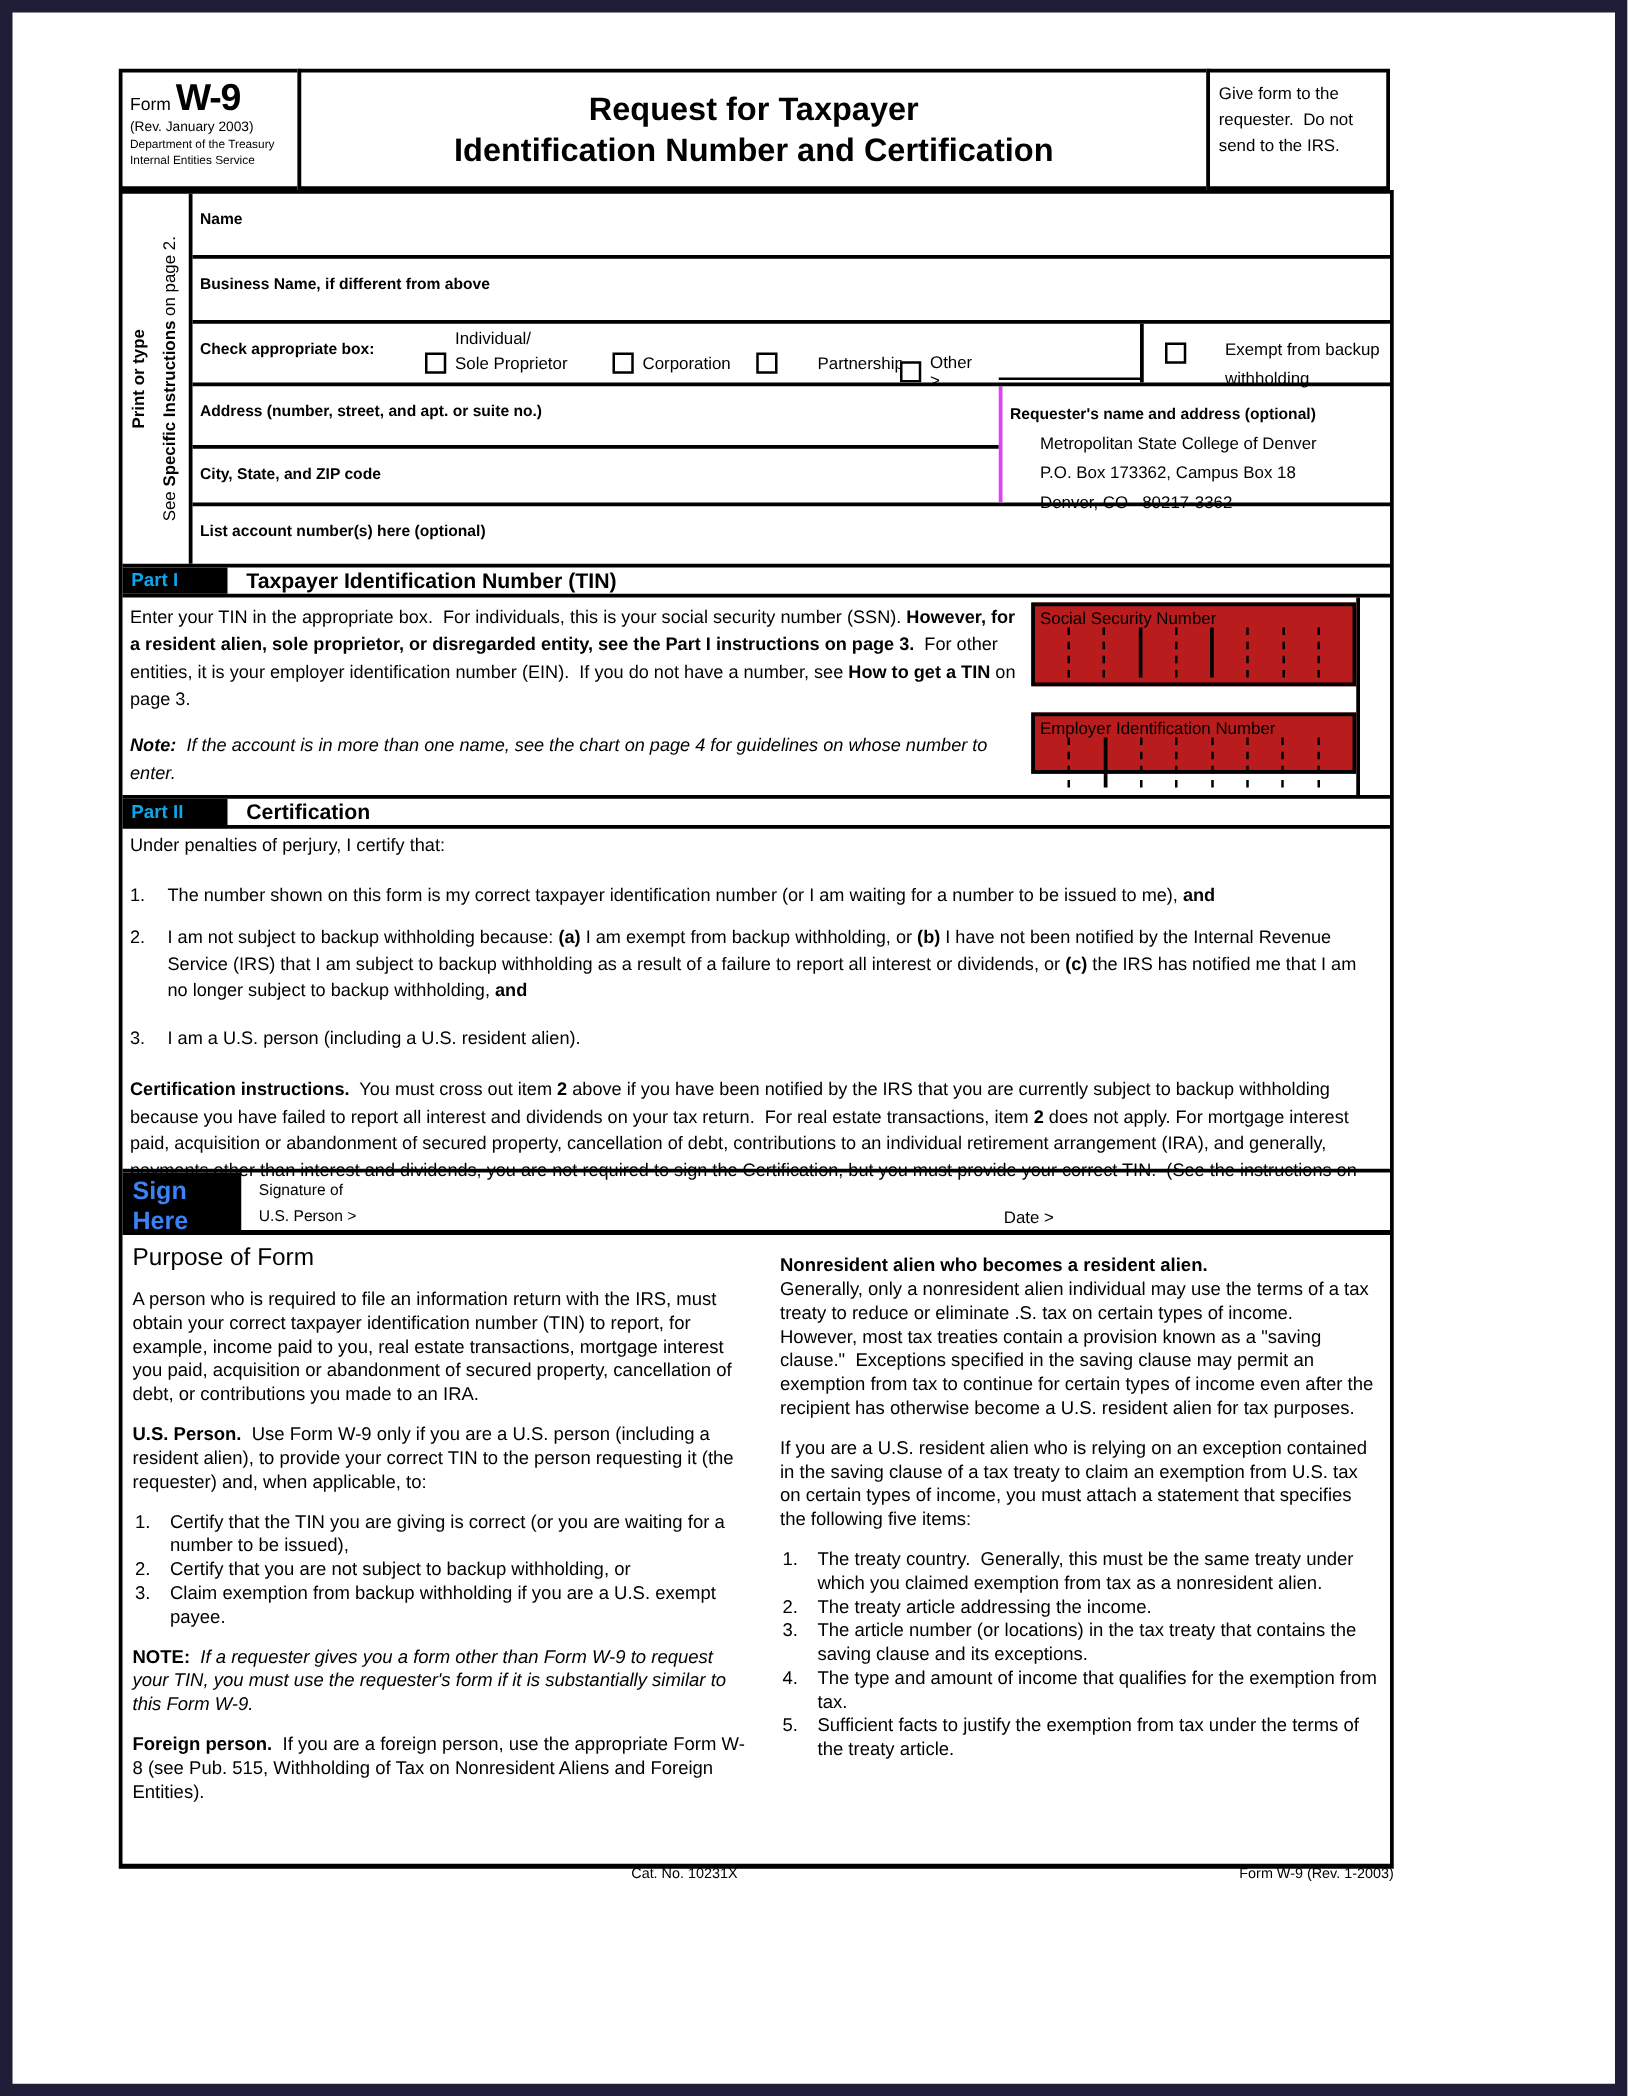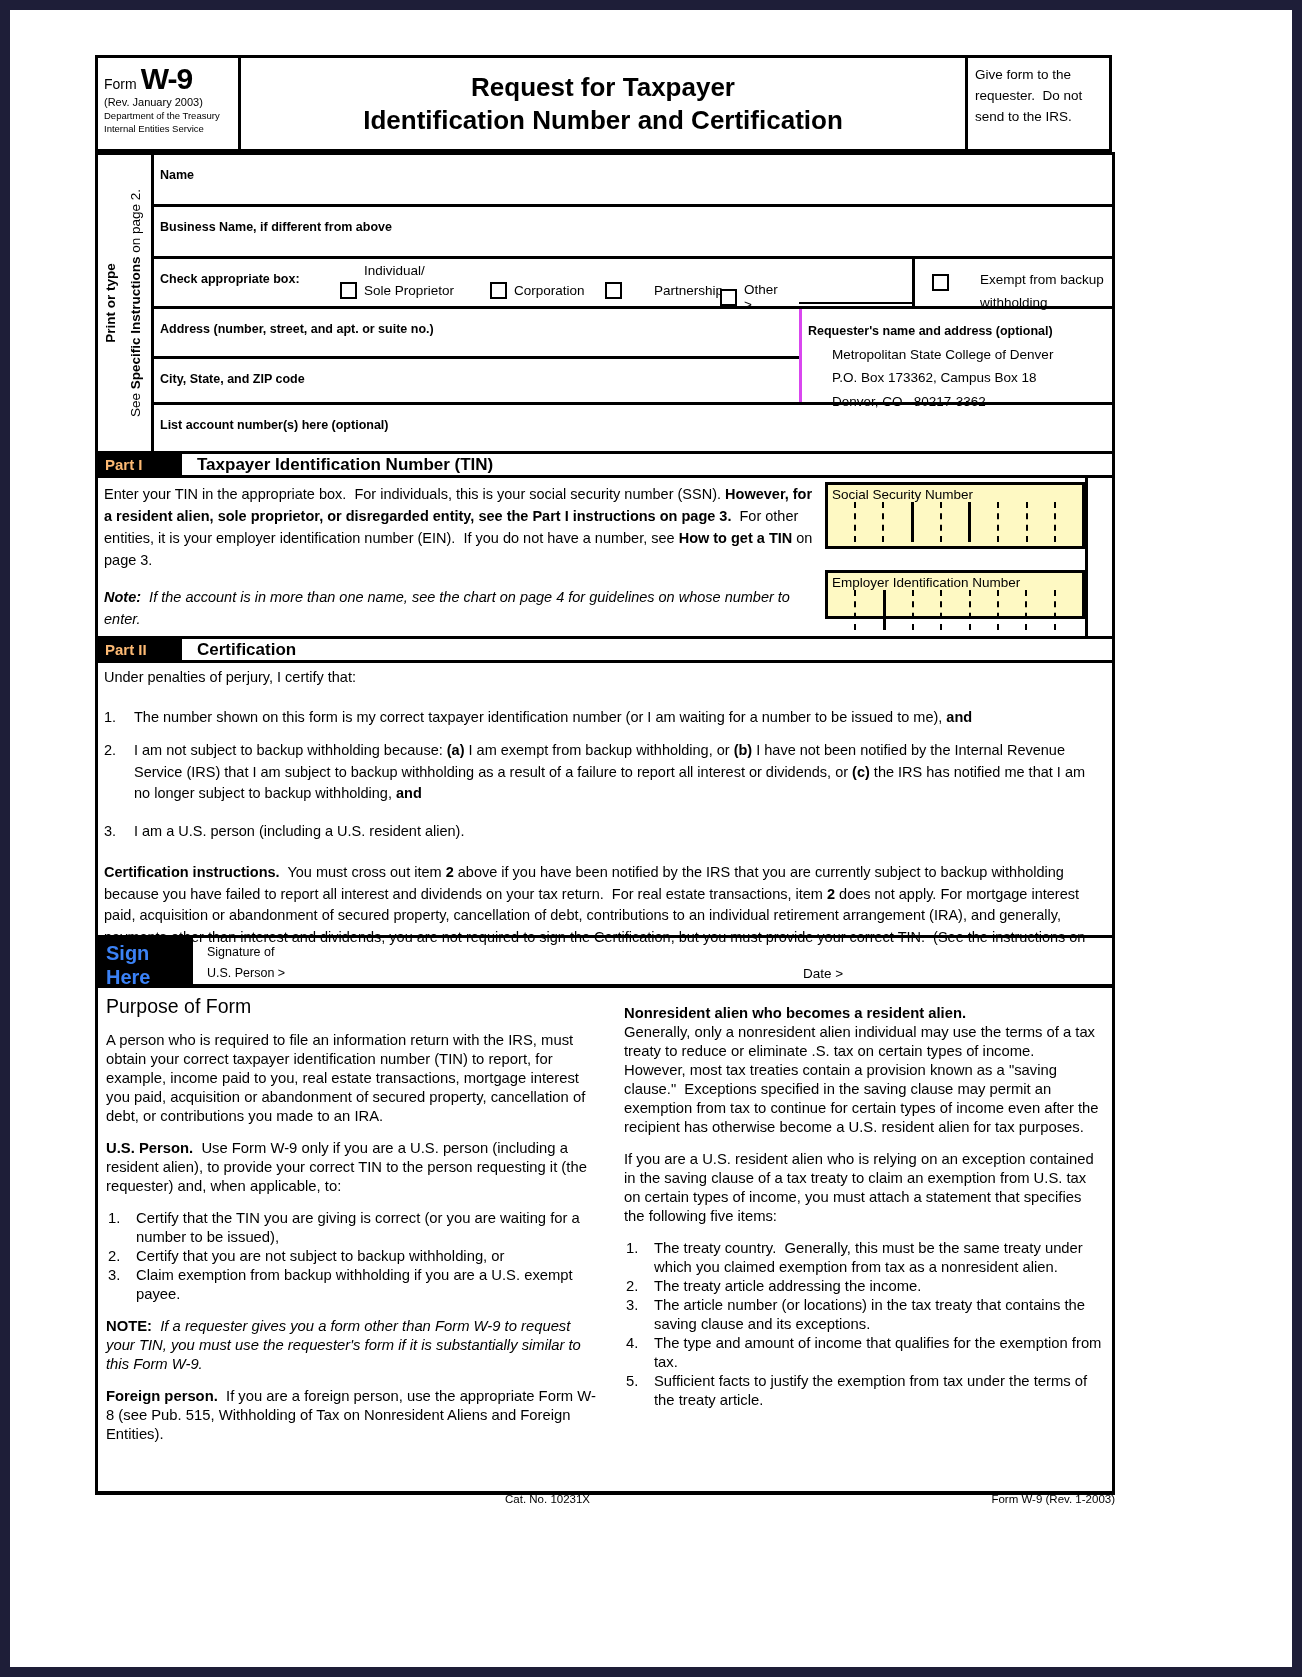--- a/index.html
+++ b/index.html
@@ -53,29 +53,29 @@
   .addrcity-left { width:645px; display:flex; flex-direction:column; }
   .sub-address { height:50px; border-bottom:3px solid #000; }
   .sub-city { flex:1; }
   .requester-cell { flex:1; border-left:3px solid #d946ef; padding:2px 0 12px 0; }
   .requester-cell .f-label { font-size:12.5px; }
   .requester-line { font-size:13.5px; padding-left:30px; margin-top:8.5px; white-space:pre-wrap; }
   .row-account { height:46px; }
 
   
   .part-bar { display:flex; height:27px; border-top:3px solid #000; border-bottom:3px solid #000; }
-  .part-tag { background:#000; color:#fdba74; font-weight:bold; font-size:15px; width:84px; padding:2px 0 0 7px; flex:none; }
+  .part-tag { background:#000; color:#0ea5e9; font-weight:bold; font-size:15px; width:84px; padding:2px 0 0 7px; flex:none; }
   .part-title { font-weight:bold; font-size:17px; padding:1px 0 0 15px; }
 
   
   .p1-body { position:relative; height:158px; }
   .p1-rail { position:absolute; top:0; bottom:0; right:24px; width:0; border-left:3px solid #000; }
   .p1-text { width:726px; padding:5px 0 0 6px; font-size:14.5px; line-height:22px; white-space:pre-wrap; }
   .p1-note { width:726px; padding-left:6px; margin-top:15px; font-size:14.5px; line-height:22px; white-space:pre-wrap; }
-  .tin-box { position:absolute; right:27px; width:260px; border:3px solid #000; background:#fef9c3; }
+  .tin-box { position:absolute; right:27px; width:260px; border:3px solid #000; background:#b91c1c; }
   .tin-ssn { top:4px; height:67px; }
   .tin-ein { top:92px; height:49px; }
   .tin-label { font-size:13.5px; padding:2px 0 0 4px; }
   .digit-row { display:flex; height:40px; }
   .digit-cell { flex:1; border-right:2px dashed #000; }
   .digit-cell.solid { border-right:3px solid #000; }
   .digit-cell.last { border-right:none; }
 
   
   .p2-body { height:272px; padding:4px 10px 0 6px; font-size:14.5px; line-height:21.5px; }

